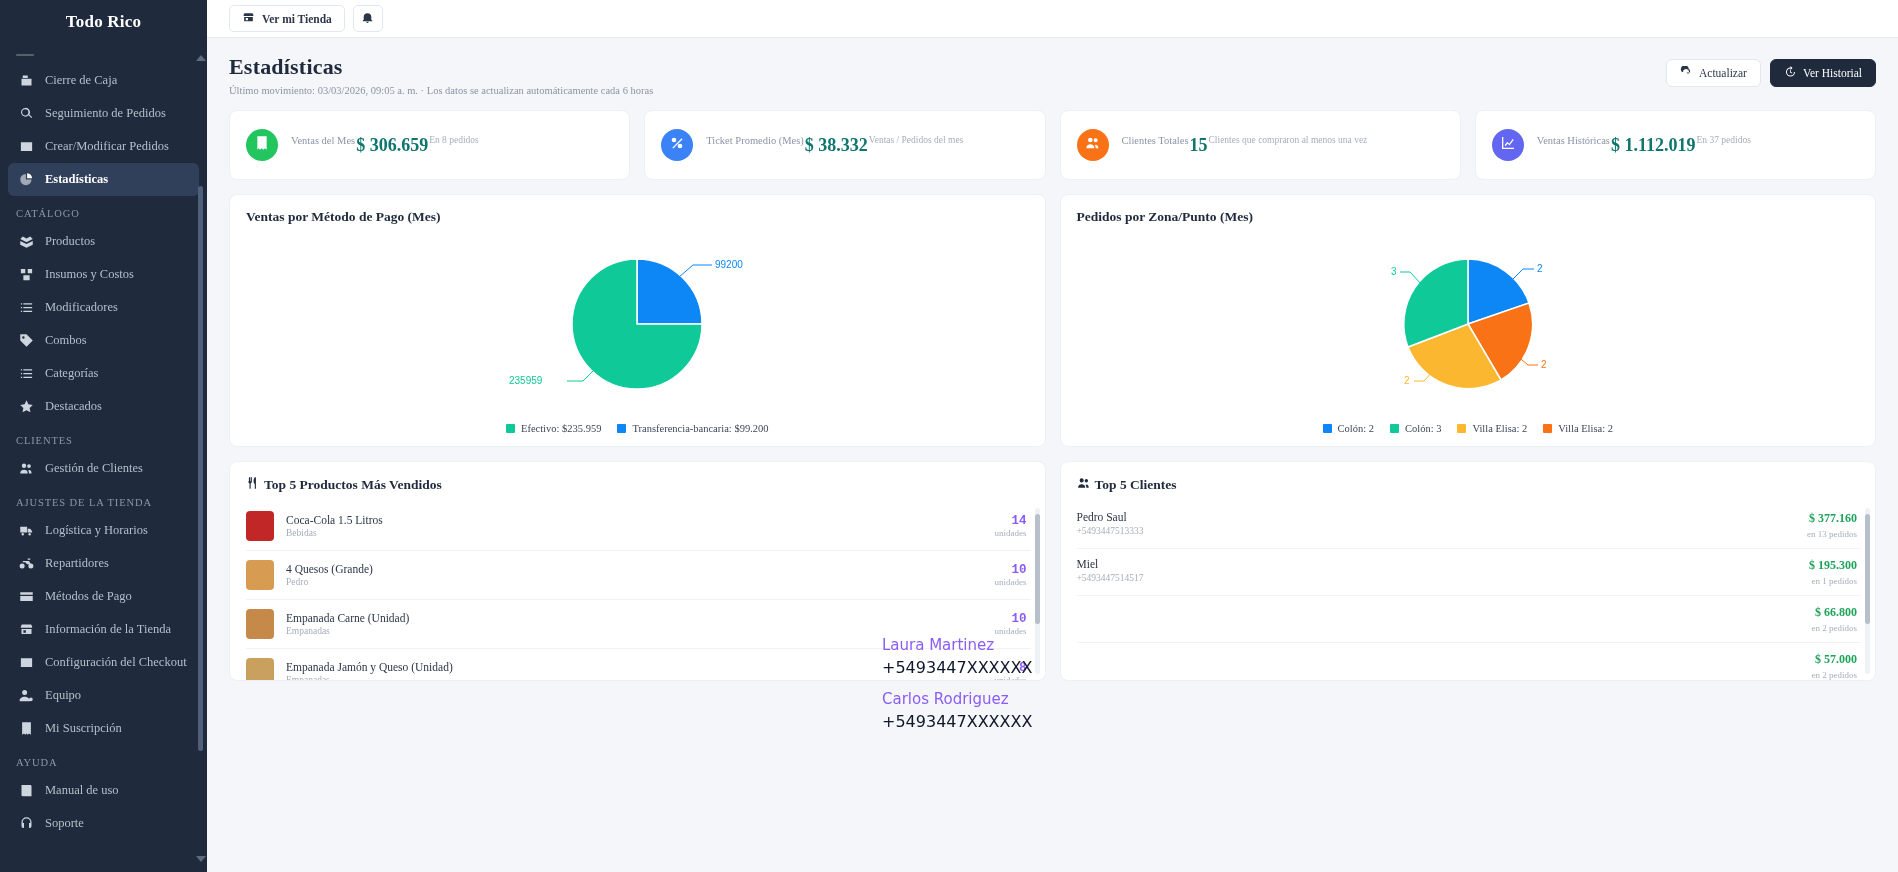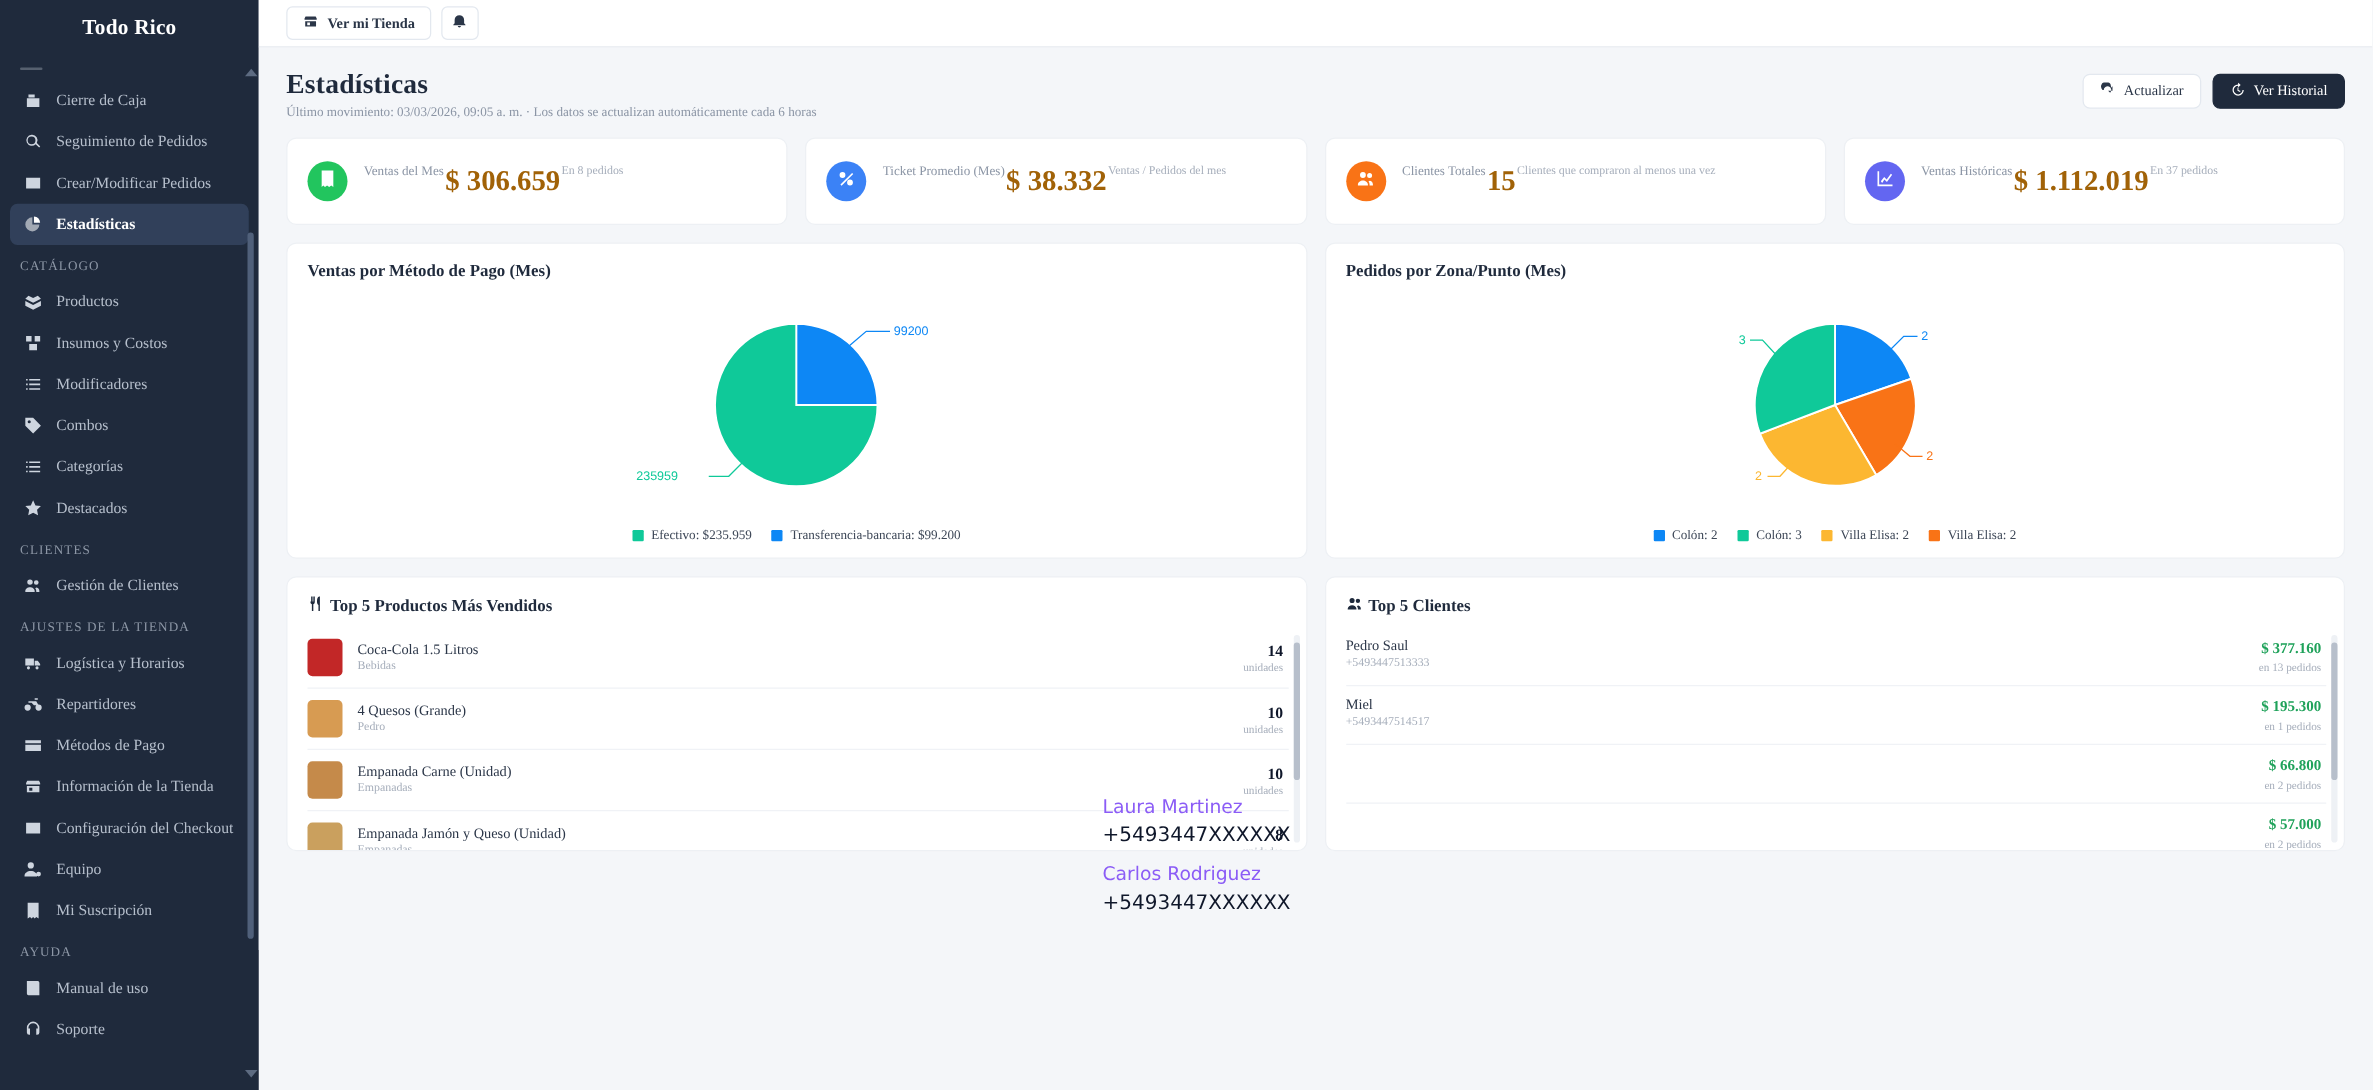--- a/index.html
+++ b/index.html
@@ -114,21 +114,21 @@
     flex: 1; background: #ffffff; border: 1px solid #edf0f4; border-radius: 8px;
     height: 70px; display: flex; align-items: center; gap: 13px; padding: 0 16px;
   }
   .kpi-ico {
     width: 32px; height: 32px; flex: 0 0 32px; border-radius: 50%;
     display: flex; align-items: center; justify-content: center;
   }
   .kpi-ico svg { width: 16px; height: 16px; fill: #ffffff; }
   .kpi-txt { display: flex; gap: 1px; }
   .kpi-label { font-size: 10.5px; color: #8b95a5; }
-  .kpi-value { font-size: 23px; font-weight: bold; color: #a16207; }
+  .kpi-value { font-size: 18px; font-weight: bold; color: #0f766e; }
   .kpi-note { font-size: 9.5px; color: #a6aebb; }
 
   
   .chart-row { display: flex; gap: 14px; margin-top: 14px; }
   .card {
     flex: 1; background: #ffffff; border: 1px solid #edf0f4; border-radius: 8px;
     padding: 14px 16px 12px 16px;
   }
   .card-title { font-size: 13.5px; font-weight: bold; color: #1f2a3c; }
   .card-title.with-ico { display: flex; align-items: center; gap: 4px; }
@@ -152,21 +152,21 @@
   .list-body { position: relative; padding: 0 14px 0 16px; }
   .prod-row {
     display: flex; align-items: center; gap: 12px;
     padding: 9px 4px 9px 0; border-bottom: 1px solid #f0f2f6;
   }
   .thumb { width: 28px; height: 30px; border-radius: 4px; flex: 0 0 28px; }
   .prod-info { flex: 1; display: flex; flex-direction: column; gap: 2px; }
   .prod-name { font-size: 11.5px; color: #2b3648; }
   .prod-cat { font-size: 9.5px; color: #a6aebb; }
   .prod-qty { text-align: right; }
-  .qty-num { font-size: 12.5px; font-weight: bold; color: #0f172a; }
+  .qty-num { font-size: 12.5px; font-weight: bold; color: #8b5cf6; font-family: Liberation Mono, monospace; }
   .qty-lab { font-size: 9px; color: #a6aebb; }
 
   .cli-row {
     display: flex; align-items: flex-start; justify-content: space-between;
     padding: 9px 4px 9px 0; border-bottom: 1px solid #f0f2f6;
   }
   .cli-name { font-size: 11.5px; color: #2b3648; }
   .cli-phone { font-size: 9.5px; color: #a6aebb; margin-top: 3px; }
   .cli-amt { font-size: 12px; font-weight: bold; color: #1fa25a; text-align: right; }
   .cli-ord { font-size: 9px; color: #a6aebb; text-align: right; margin-top: 3px; }

